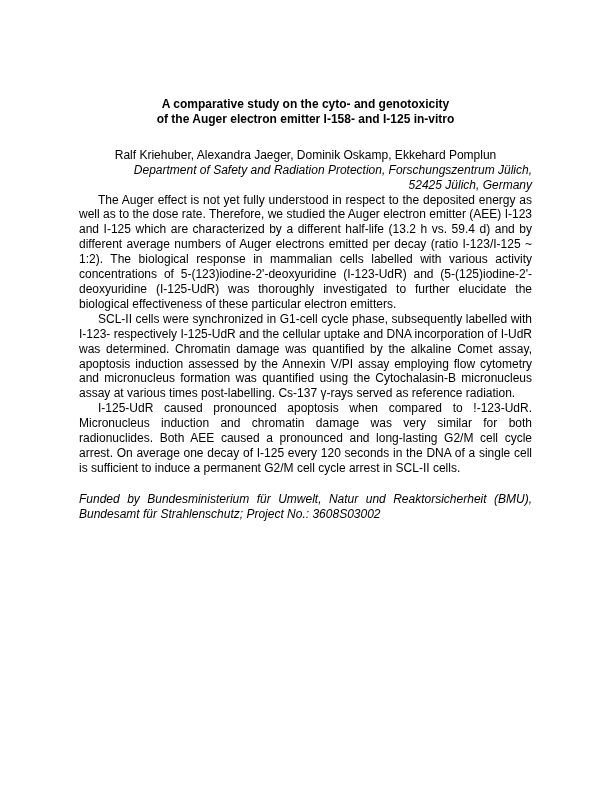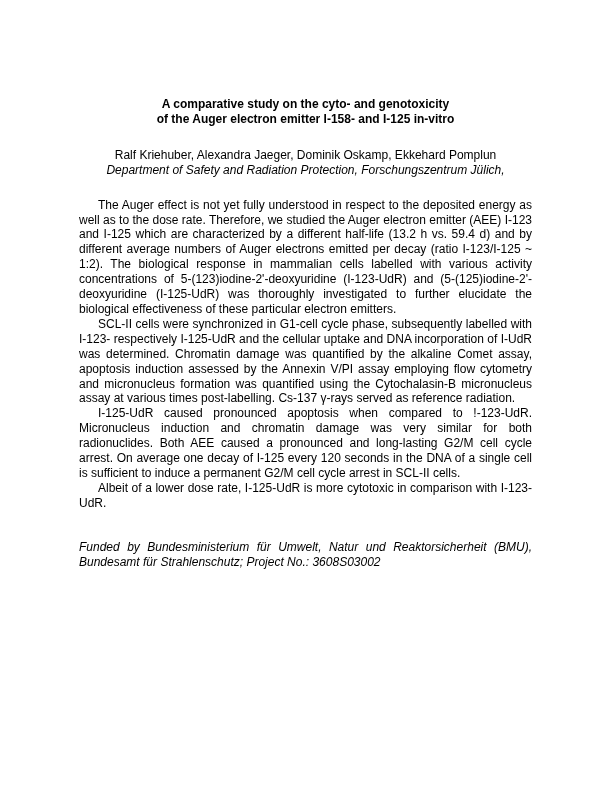--- a/index.html
+++ b/index.html
@@ -30,33 +30,32 @@
   }
   .title-block {
     text-align: center;
     font-weight: bold;
   }
   .byline {
     text-align: center;
     margin-top: 21px;
   }
   .affiliation {
-    text-align: center;
+    text-align: right;
     font-style: italic;
   }
   .abstract {
-    margin-top: 20px;
   }
   p.para {
     margin: 0;
     text-align: justify;
     text-indent: 19px;
   }
   .funding {
-    margin-top: 29px;
+    margin-top: 16px;
     font-style: italic;
     text-align: justify;
   }
   .em-italic {
   }
 </style>
 </head>
 <body>
 
 <div class="page">
@@ -64,26 +63,26 @@
 
     <div class="title-block">
       <div>A comparative study on the cyto- and genotoxicity</div>
       <div><span>of the Auger electron emitter I-158- and I-125 </span><span class="em-italic">in-vitro</span></div>
     </div>
 
     <div class="byline">
       <div>Ralf Kriehuber, Alexandra Jaeger, Dominik Oskamp, Ekkehard Pomplun</div>
       <div class="affiliation">
         <div>Department of Safety and Radiation Protection, Forschungszentrum Jülich,</div>
+        <div>52425 Jülich, Germany</div>
       </div>
     </div>
 
     <div class="abstract">
       <p class="para">The Auger effect is not yet fully understood in respect to the deposited energy as well as to the dose rate. Therefore, we studied the Auger electron emitter (AEE) I-123 and I-125 which are characterized by a different half-life (13.2 h vs. 59.4 d) and by different average numbers of Auger electrons emitted per decay (ratio I-123/I-125 ~ 1:2). The biological response in mammalian cells labelled with various activity concentrations of 5-(123)iodine-2'-deoxyuridine (I-123-UdR) and (5-(125)iodine-2'-deoxyuridine (I-125-UdR) was thoroughly investigated to further elucidate the biological effectiveness of these particular electron emitters.</p>
       <p class="para">SCL-II cells were synchronized in G1-cell cycle phase, subsequently labelled with I-123- respectively I-125-UdR and the cellular uptake and DNA incorporation of I-UdR was determined. Chromatin damage was quantified by the alkaline Comet assay, apoptosis induction assessed by the Annexin V/PI assay employing flow cytometry and micronucleus formation was quantified using the Cytochalasin-B micronucleus assay at various times post-labelling. Cs-137 γ-rays served as reference radiation.</p>
       <p class="para">I-125-UdR caused pronounced apoptosis when compared to !-123-UdR. Micronucleus induction and chromatin damage was very similar for both radionuclides. Both AEE caused a pronounced and long-lasting G2/M cell cycle arrest. On average one decay of I-125 every 120 seconds in the DNA of a single cell is sufficient to induce a permanent G2/M cell cycle arrest in SCL-II cells.</p>
-      <p class="para">Albeit of a lower dose rate, I-125-UdR is more cytotoxic in comparison with I-123-UdR.</p>
     </div>
 
     <p class="funding">Funded by Bundesministerium für Umwelt, Natur und Reaktorsicherheit (BMU), Bundesamt für Strahlenschutz; Project No.: 3608S03002</p>
 
   </div>
 </div>
 
 </body></html>

